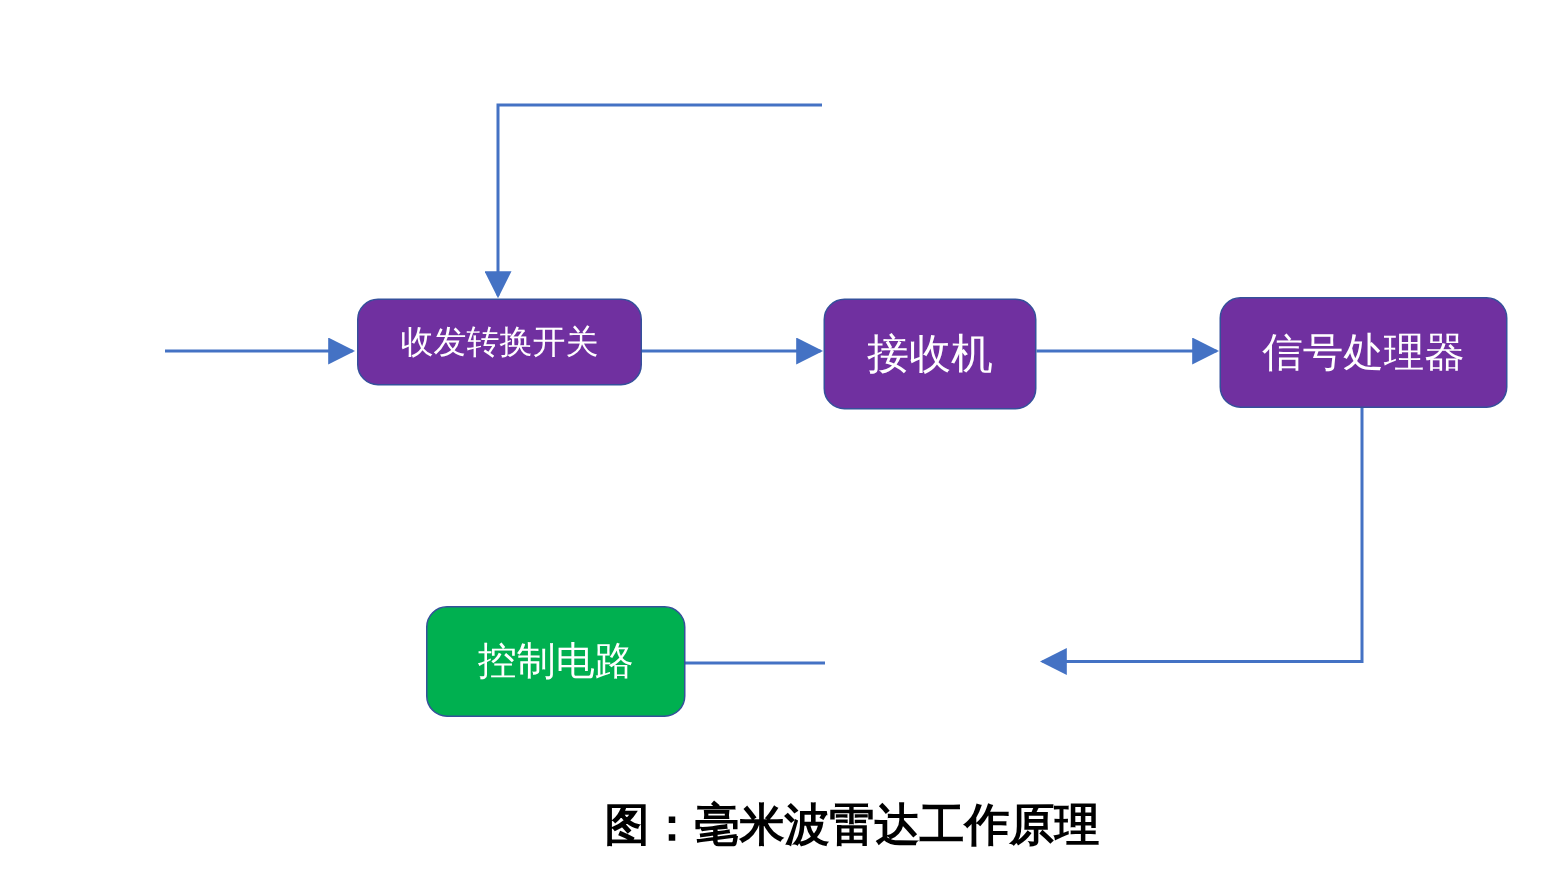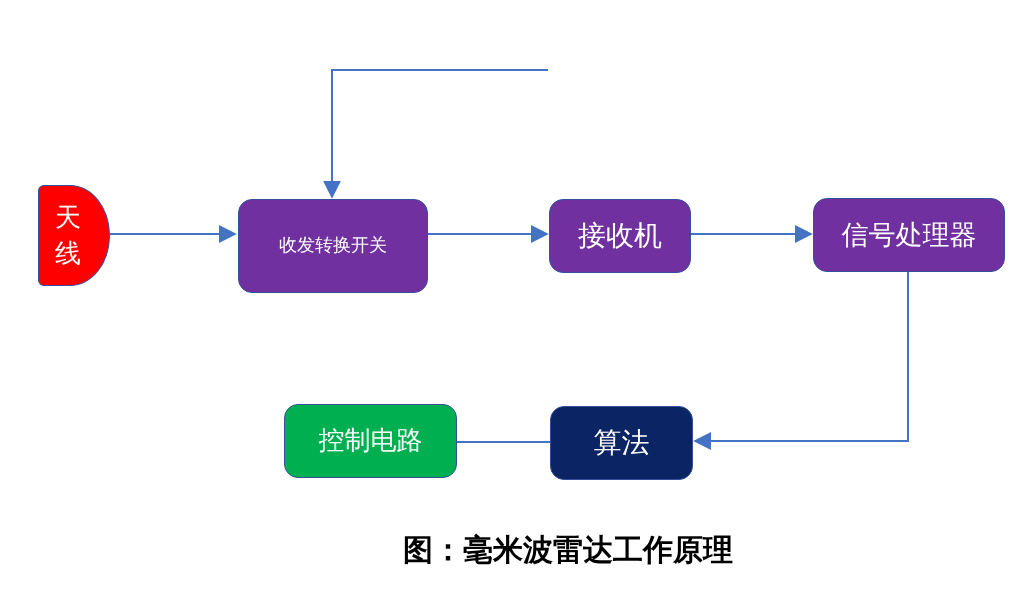--- a/index.html
+++ b/index.html
@@ -36,21 +36,21 @@
     padding-right: 12px;
     font-size: 26px;
   }
   #node-antenna .vlabel {
     width: 1.1em;
     word-break: break-all;
     white-space: normal;
     line-height: 1.35;
     text-align: center;
   }
-  #node-tr-switch        { left: 238px; top: 199px; width: 190px; height: 94px; font-size: 18px; }
+  #node-tr-switch        { left: 238px; top: 199px; width: 190px; height: 58px; font-size: 22px; }
   #node-transmitter      { left: 548px; top:  37px; width: 147px; height: 68px; }
   #node-receiver         { left: 549px; top: 199px; width: 142px; height: 74px; }
   #node-signal-processor { left: 813px; top: 198px; width: 192px; height: 74px; font-size: 27px; }
   #node-algorithm        { left: 550px; top: 406px; width: 143px; height: 74px; }
   #node-control-circuit  { left: 284px; top: 404px; width: 173px; height: 74px; font-size: 26px; }
 
   #edge-layer {
     position: absolute;
     left: 0; top: 0;
     width: 1036px; height: 592px;
@@ -79,40 +79,34 @@
       </marker>
     </defs>
     <path d="M110,234 L235,234" fill="none" stroke="#4472C4" stroke-width="2" marker-end="url(#arrow)"></path>
     <path d="M548,70 L332,70 L332,197" fill="none" stroke="#4472C4" stroke-width="2" marker-end="url(#arrow)"></path>
     <path d="M428,234 L547,234" fill="none" stroke="#4472C4" stroke-width="2" marker-end="url(#arrow)"></path>
     <path d="M691,234 L811,234" fill="none" stroke="#4472C4" stroke-width="2" marker-end="url(#arrow)"></path>
     <path d="M908,272 L908,441 L695,441" fill="none" stroke="#4472C4" stroke-width="2" marker-end="url(#arrow)"></path>
     <path d="M550,442 L431,442" fill="none" stroke="#4472C4" stroke-width="2" marker-end="url(#arrow)"></path>
   </svg>
 
-  <div class="node" id="node-antenna" style="background-color: rgb(255, 0, 0);">
-    <span class="vlabel">天线</span>
-  </div>
 
   <div class="node" id="node-tr-switch" style="background-color: rgb(112, 48, 160);">
     <span>收发转换开关</span>
   </div>
 
 
   <div class="node" id="node-signal-processor" style="background-color: rgb(112, 48, 160);">
     <span>信号处理器</span>
   </div>
 
   <div class="node" id="node-receiver" style="background-color: rgb(112, 48, 160);">
     <span>接收机</span>
   </div>
 
-  <div class="node" id="node-algorithm" style="background-color: rgb(11, 36, 99);">
-    <span>算法</span>
-  </div>
 
   <div class="node" id="node-control-circuit" style="background-color: rgb(0, 176, 80);">
     <span>控制电路</span>
   </div>
 
   <div id="caption">图：毫米波雷达工作原理</div>
 
 </div>
 
 </body></html>

